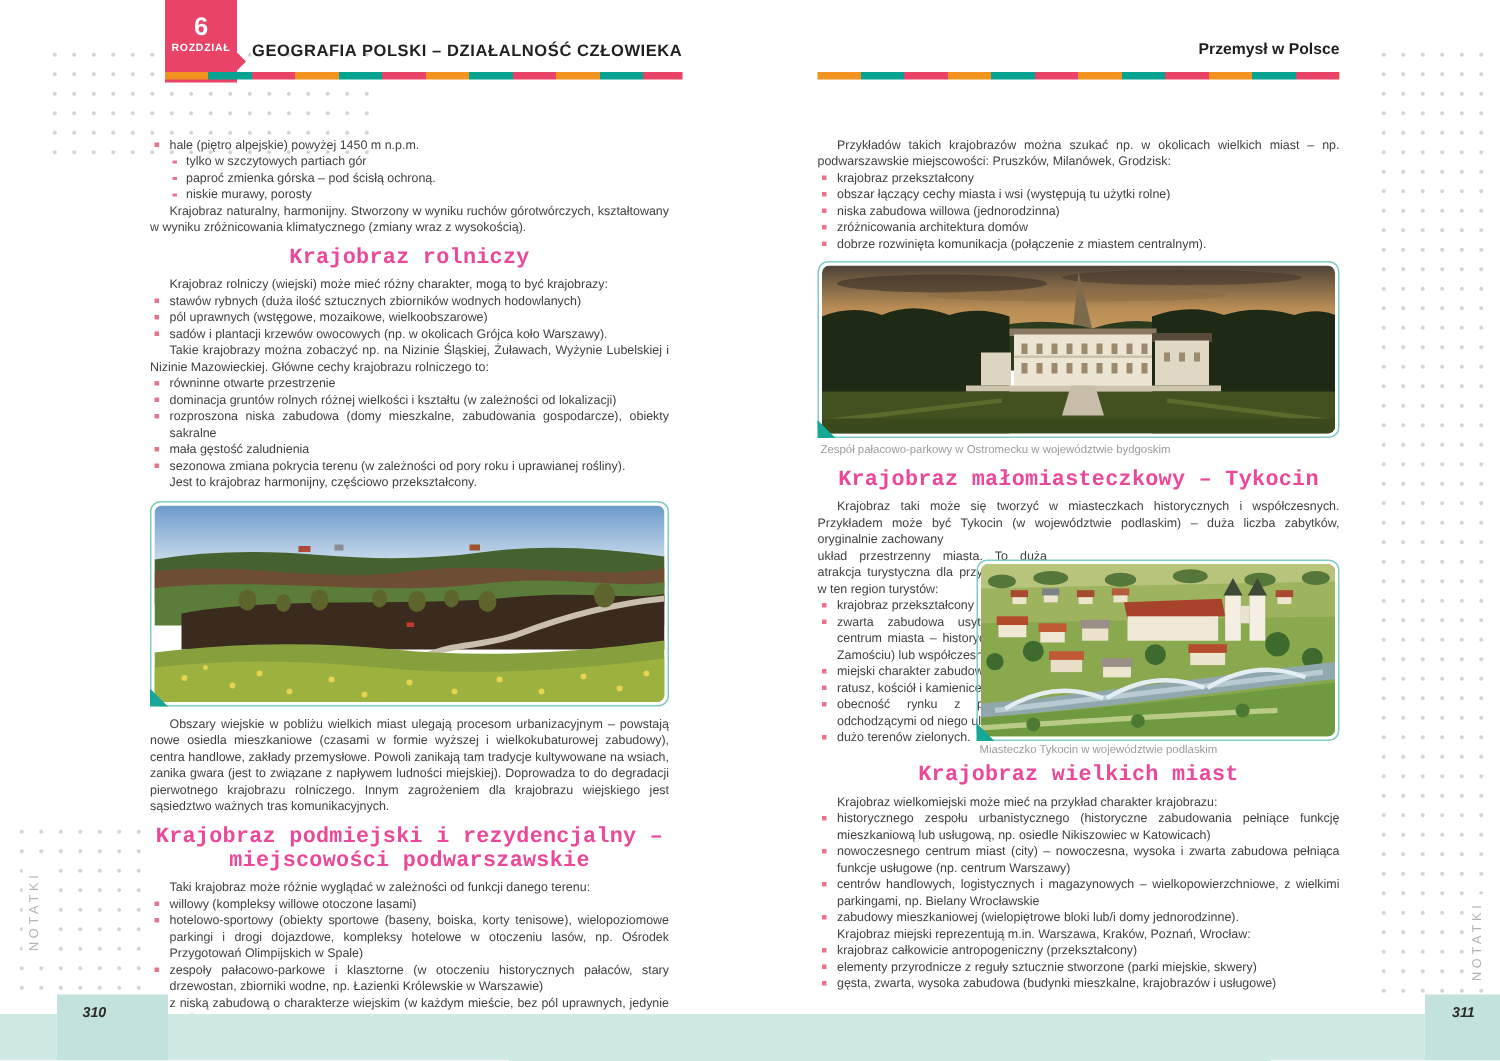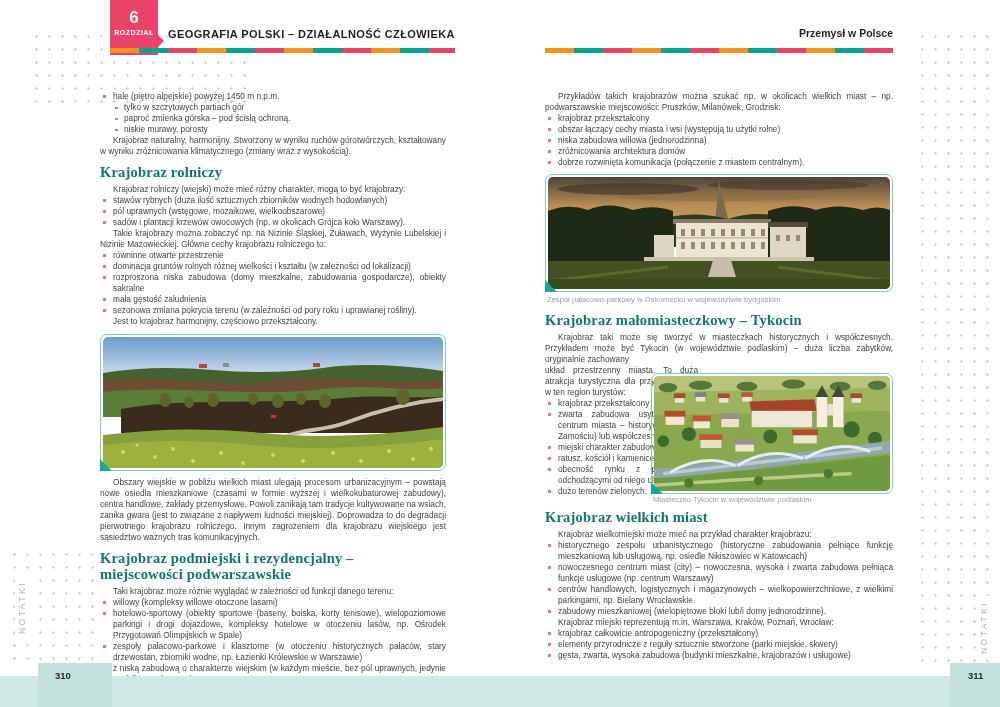--- a/index.html
+++ b/index.html
@@ -28,21 +28,21 @@
         background:repeating-linear-gradient(90deg,
           var(--accent-orange,#f2921f) 0 29px,
           var(--accent-teal,#05a492) 29px 58px,
           var(--accent-pink,#e94368) 58px 87px);}
   .bar-left{left:110px;width:345px;}
   .bar-right{left:545px;width:348px;}
 
   
   .band{position:absolute;left:0;top:676px;width:100%;height:31px;background:var(--band-teal,#cfe9e5);}
   .page-tab{position:absolute;top:663px;height:44px;background:var(--tab-teal,#c3e2dd);
-        font-size:9.5px;font-weight:700;color:#2a2a2a;box-sizing:border-box;}
+        font-size:9.5px;font-weight:700;color:#2a2a2a;box-sizing:border-box;font-style:italic;}
   .tab-left{left:38px;width:74px;padding:7px 0 0 17px;}
   .tab-right{left:950px;width:50px;padding:7px 0 0 18px;}
 
   
   .notatki{position:absolute;writing-mode:vertical-rl;transform:rotate(180deg);
         font-size:8.5px;letter-spacing:2.5px;color:#b3b3b3;background:#fff;padding:5px 2px;}
   .notatki-left{left:15px;top:576px;}
   .notatki-right{left:977px;top:596px;}
 
   
@@ -50,22 +50,22 @@
   .col-left{left:100px;width:346px;}
   .col-right{left:545px;width:348px;}
   .para{margin:0;text-indent:13px;}
   .para.cont{text-indent:0;}
   .li{position:relative;padding-left:13px;margin:0;}
   .li::before{content:"";position:absolute;left:3px;top:4px;width:3px;height:3px;
         background:var(--bullet-pink,#e9738d);}
   .li.sub{padding-left:24px;}
   .li.sub::before{left:15px;top:4.5px;width:2.5px;height:2.5px;}
   .li.nb::before{display:none;}
-  .h{font-family:Liberation Serif, serif;font-size:14.5px;line-height:16px;font-weight:700;
-        color:#0f766e;margin:7px 0 4px;letter-spacing:.2px;text-align:left;}
+  .h{font-family:Liberation Mono, monospace;font-size:14.5px;line-height:16px;font-weight:700;
+        color:#ec4899;margin:7px 0 4px;letter-spacing:.2px;text-align:center;}
   .h.tyk-h{}
   .h.wm-h{margin-top:9px;}
 
   
   .photo-frame{position:relative;border:1px solid var(--frame-teal,#7fccc2);border-radius:7px;
         padding:2px;margin:7px 0 6px;}
   .photo-frame svg{display:block;width:100%;height:auto;border-radius:5px;}
   .corner{position:absolute;left:-1px;bottom:-1px;width:0;height:0;
         border-bottom:12px solid var(--corner-teal,#16a797);border-right:12px solid transparent;}
   .caption{font-size:7.6px;color:#9b9b9b;line-height:10px;margin:1px 0 0 2px;text-align:left;}

